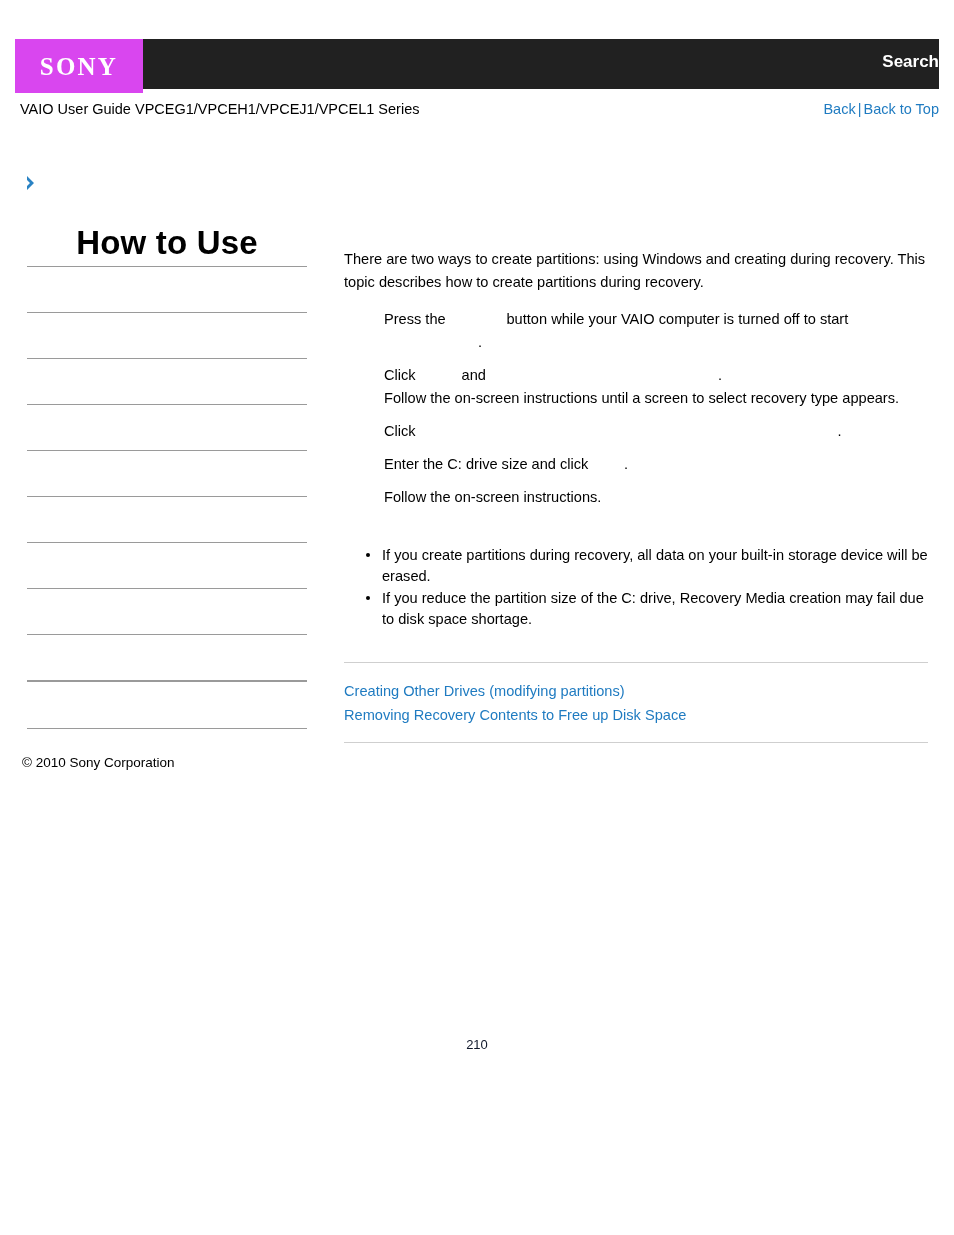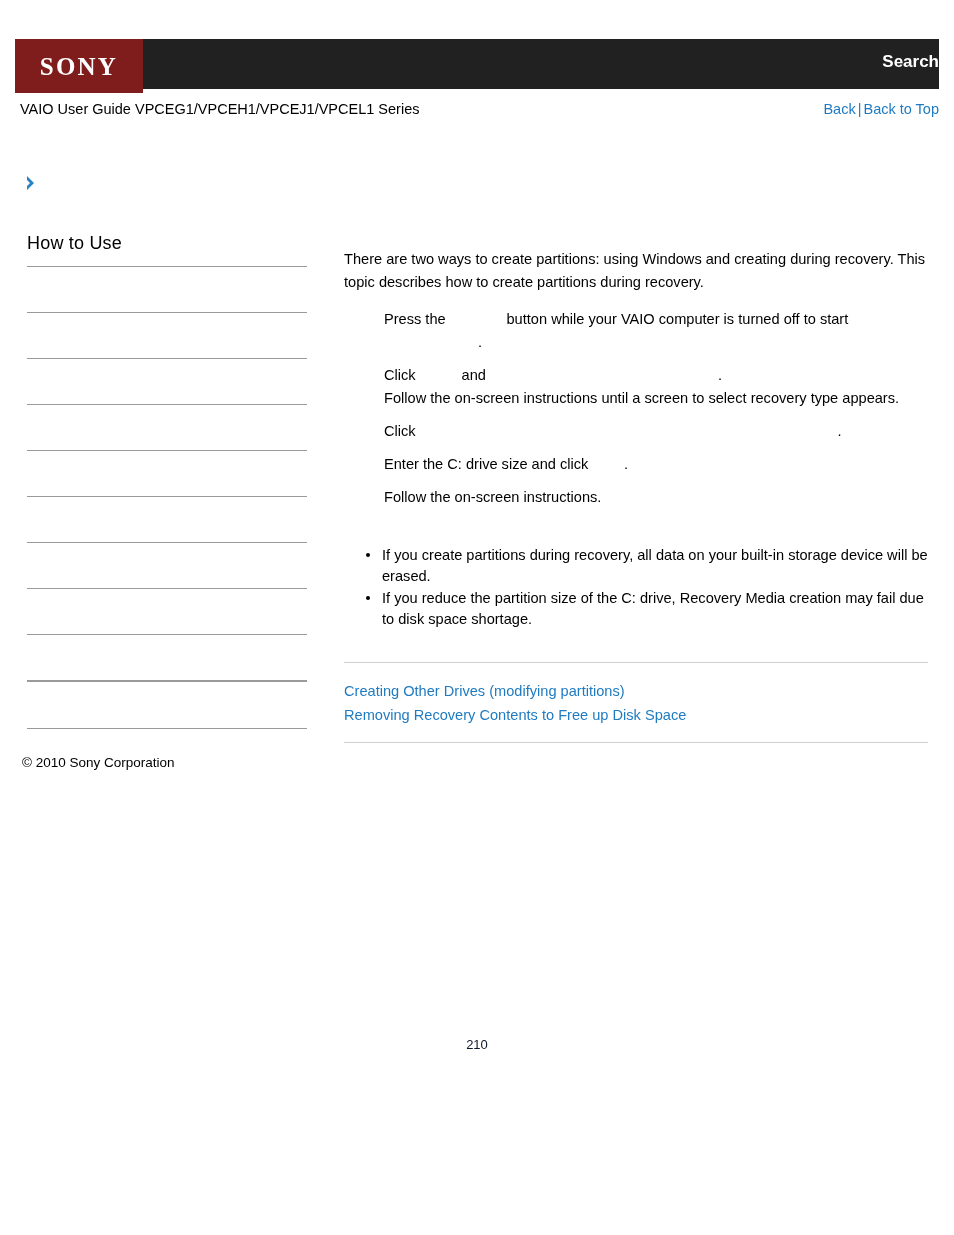--- a/index.html
+++ b/index.html
@@ -25,21 +25,21 @@
     width: 924px;
     height: 50px;
     background: #212121;
   }
   .logo-box {
     position: absolute;
     left: 15px;
     top: 39px;
     width: 128px;
     height: 54px;
-    background: #7f1d1d;
+    background: #d946ef;
   }
   .logo-text {
     position: absolute;
     left: 50%;
     top: 50%;
     transform: translate(-50%, -50%);
     color: #ffffff;
     font-family: "Liberation Serif", serif;
     font-weight: bold;
     font-size: 25px;
@@ -112,27 +112,28 @@
   }
 
   
   .sidebar {
     position: absolute;
     left: 27px;
     top: 228px;
     width: 280px;
   }
   .sidebar-title {
-    font-size: 18px;
-    font-weight: normal;
+    font-size: 33px;
+    font-weight: bold;
     color: #000000;
     margin: 0;
     padding: 0 0 8px 0;
     line-height: 30px;
     letter-spacing: 0.2px;
+    text-align: center;
   }
   .sidebar-rule {
     border: 0;
     border-top: 1px solid #9a9a9a;
     margin: 0;
     height: 0;
   }
   .sidebar-rule.thick {
     border-top: 2px solid #9a9a9a;
   }

